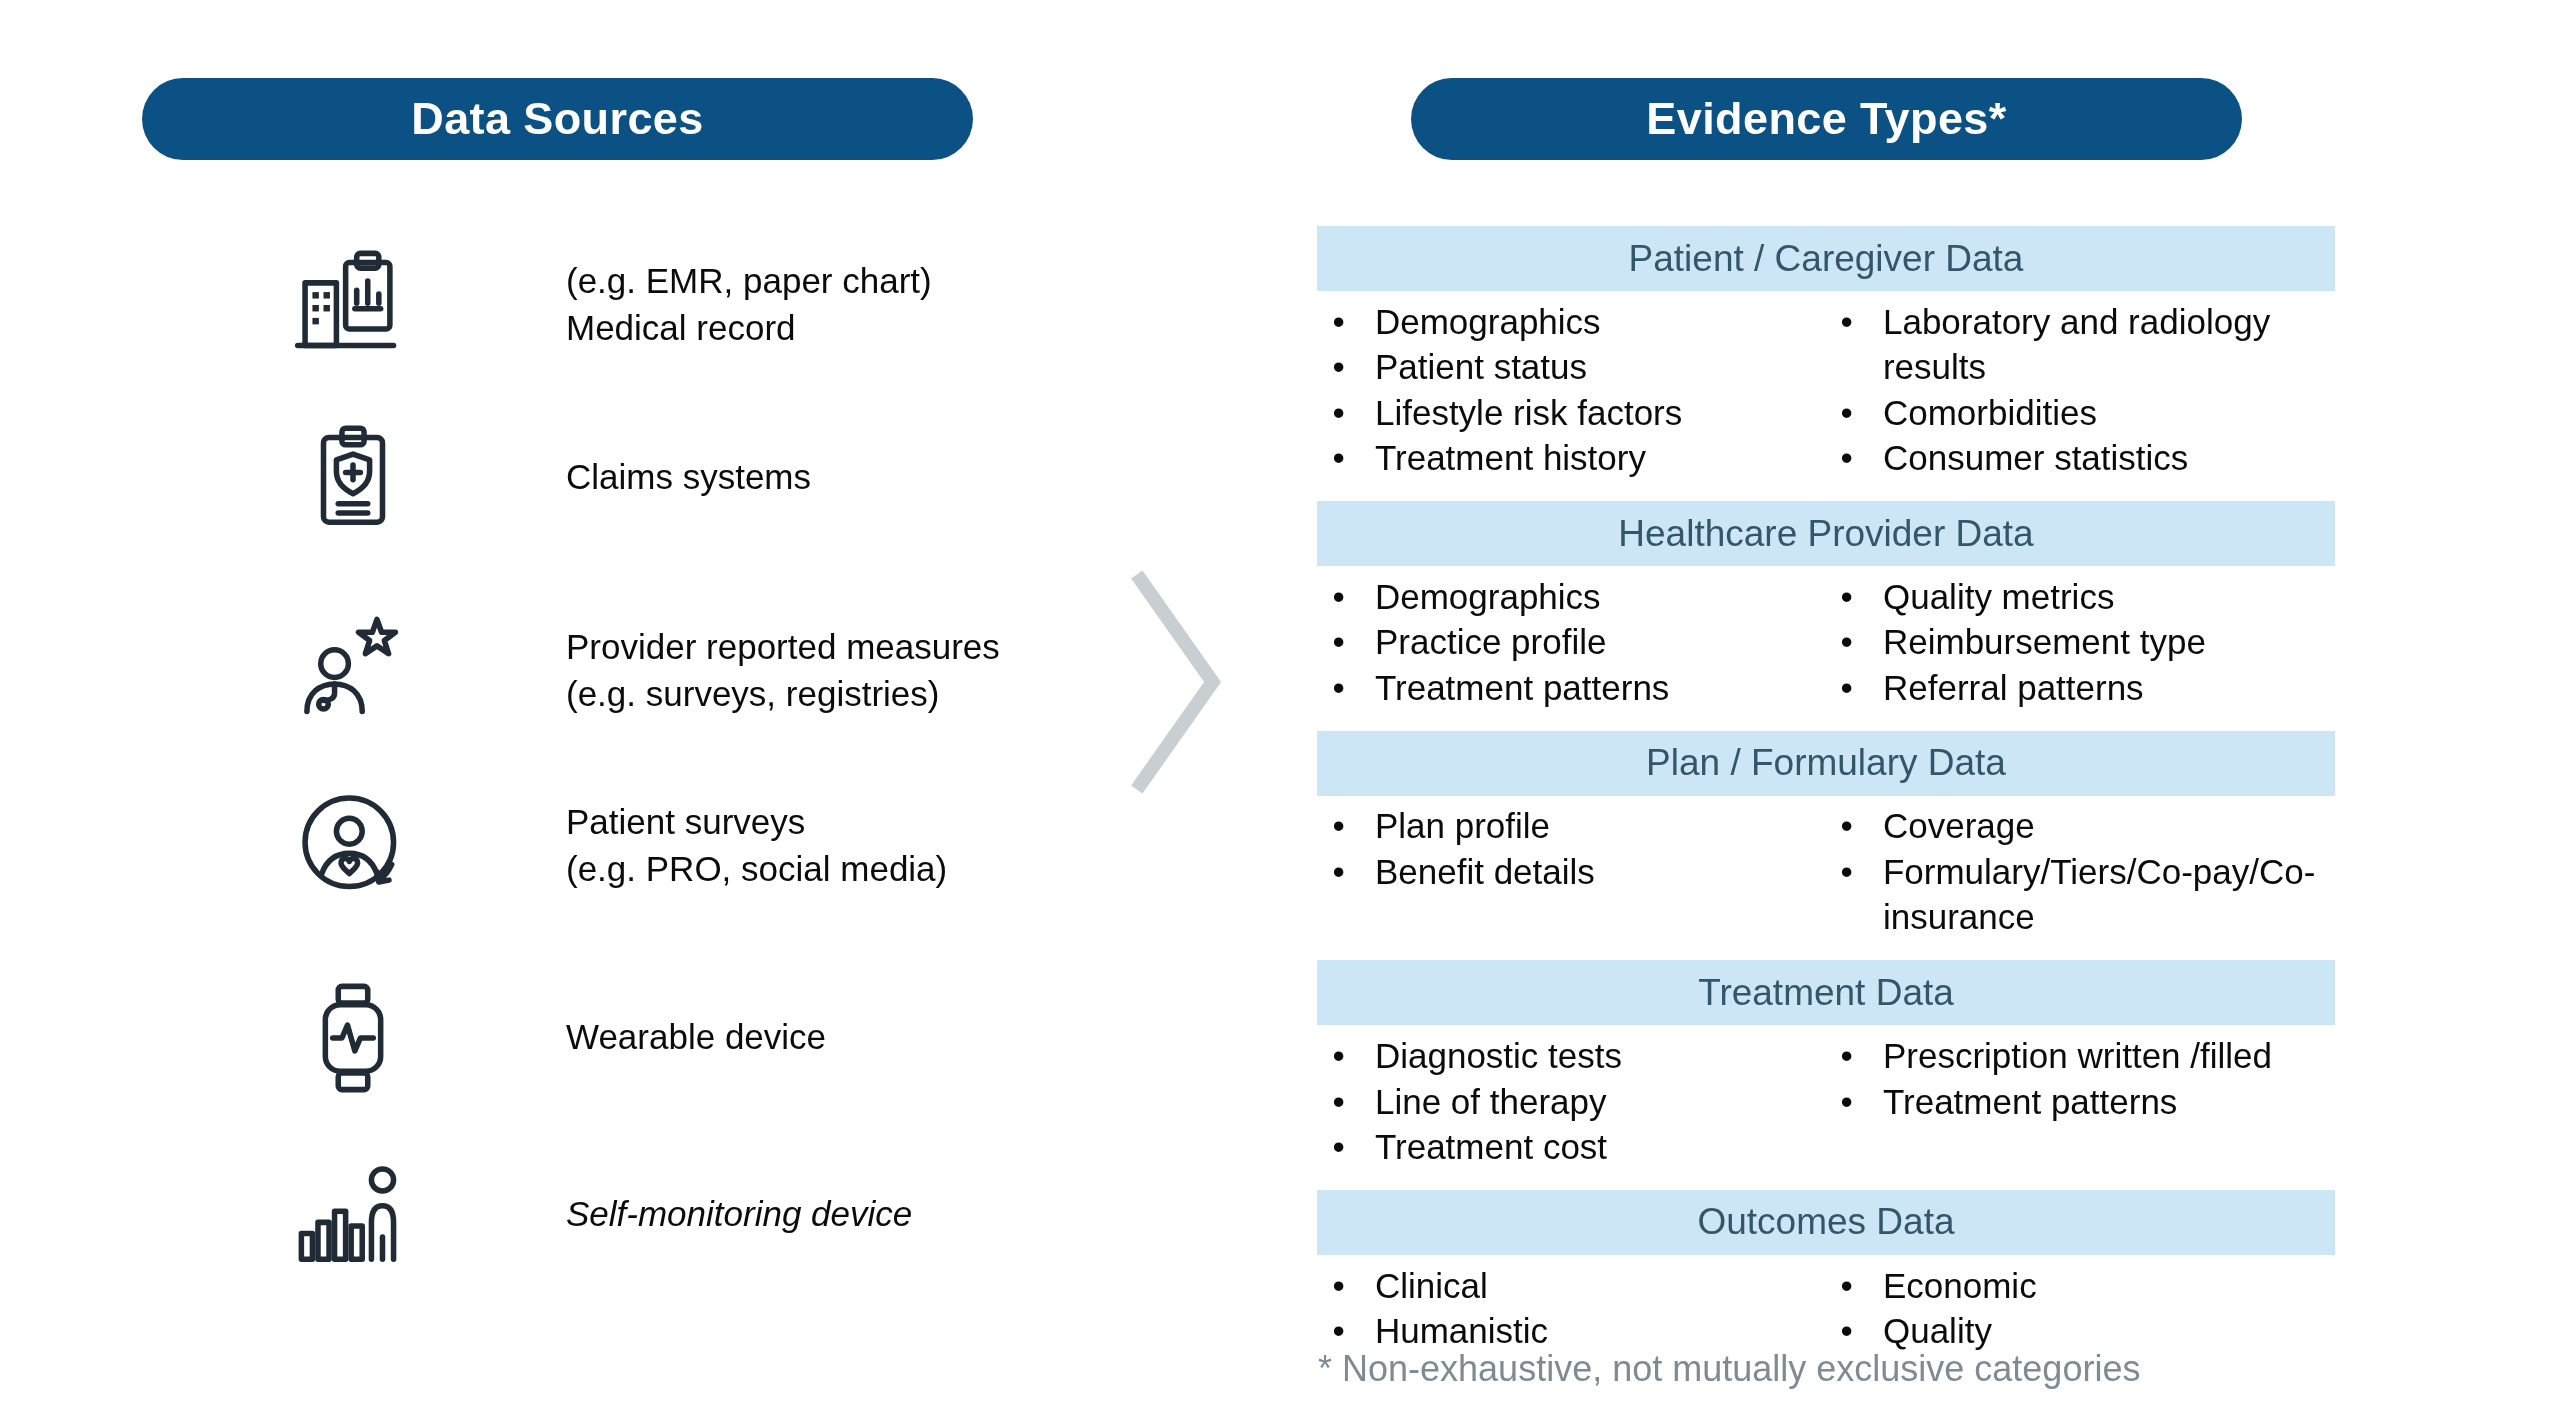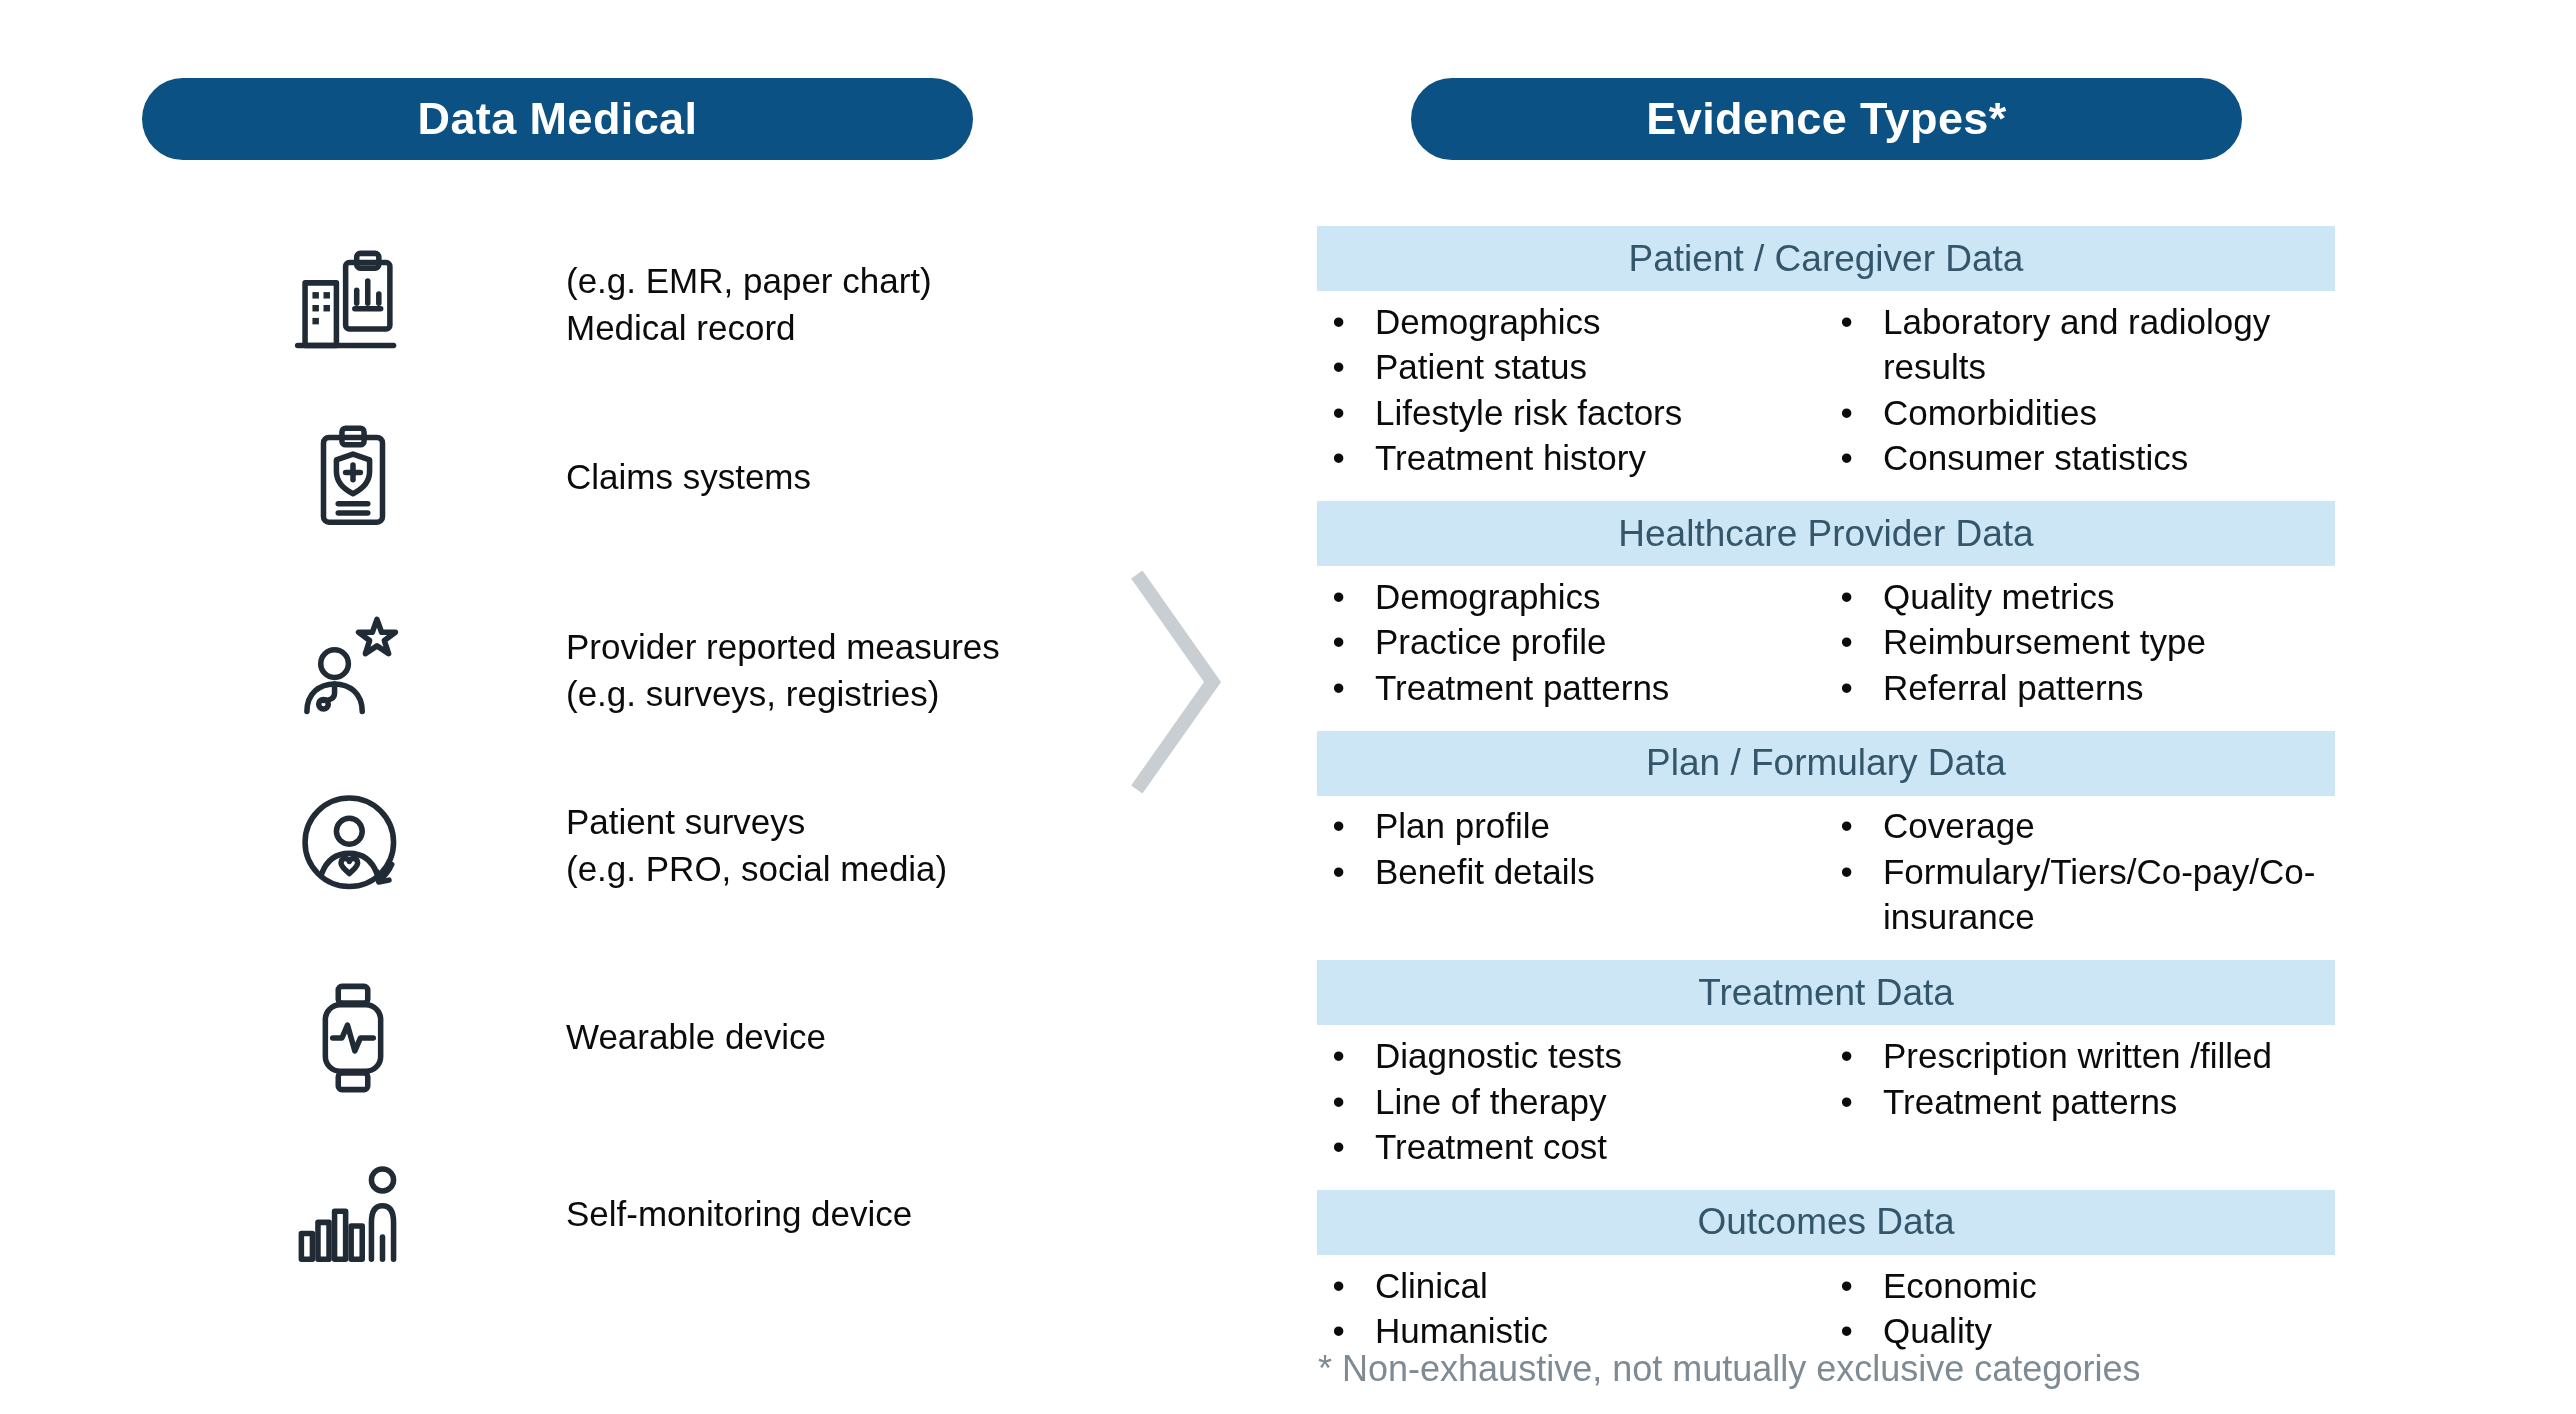--- a/index.html
+++ b/index.html
@@ -47,21 +47,21 @@
   .btxt{flex:1;min-width:0;margin-left:24px;}
 
   .footnote{position:absolute;left:1318px;top:1348px;font-size:36px;color:var(--footnote-color,#7E8A94);}
 </style>
 </head>
 <body>
 
 <div class="canvas">
 
   <div class="pill ds">
-    <span>Data Medical</span>
+    <span>Data Sources</span>
   </div>
   <div class="pill ev">
     <span>Evidence Types*</span>
   </div>
 
   <div class="src-row" style="top:231px;">
     <div class="src-icon">
       <svg viewBox="0 0 64 64" fill="none" stroke="currentColor" stroke-width="3" stroke-linecap="round" stroke-linejoin="round">
         <rect x="6" y="20" width="17" height="34"></rect>
         <rect x="10" y="25" width="3.5" height="3.5" fill="currentColor" stroke="none"></rect>
@@ -141,21 +141,21 @@
         <rect x="24" y="51" width="16" height="9" rx="2"></rect>
         <rect x="17" y="14" width="30" height="36" rx="8"></rect>
         <path d="M21 32 h5 l3-7 l4 14 l3-7 h7"></path>
       </svg>
     </div>
     <div class="src-label">
       <div>Wearable device</div>
     </div>
   </div>
 
-  <div class="src-row" style="top:1141px;">
+  <div class="src-row" style="top:1141px;font-style:italic;">
     <div class="src-icon">
       <svg viewBox="0 0 64 64" fill="none" stroke="currentColor" stroke-width="3" stroke-linecap="round" stroke-linejoin="round">
         <rect x="4" y="42" width="6" height="14"></rect>
         <rect x="13" y="36" width="6" height="20"></rect>
         <rect x="22" y="30" width="6" height="26"></rect>
         <rect x="31" y="38" width="6" height="18"></rect>
         <circle cx="48" cy="13" r="6"></circle>
         <path d="M42 56 V36 q0-9 6-9 q6 0 6 9 V56"></path>
         <path d="M48 44 V56"></path>
       </svg>

